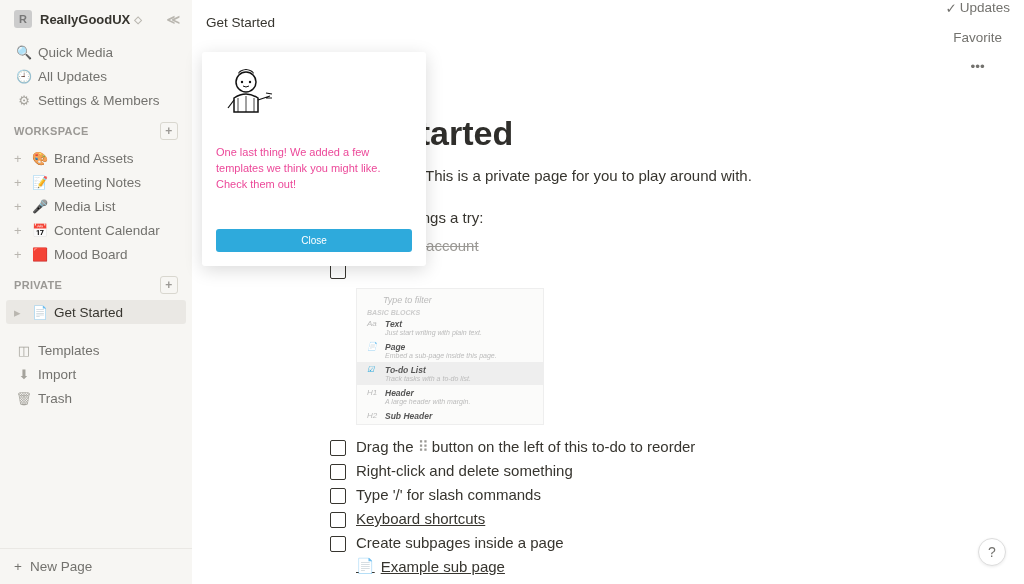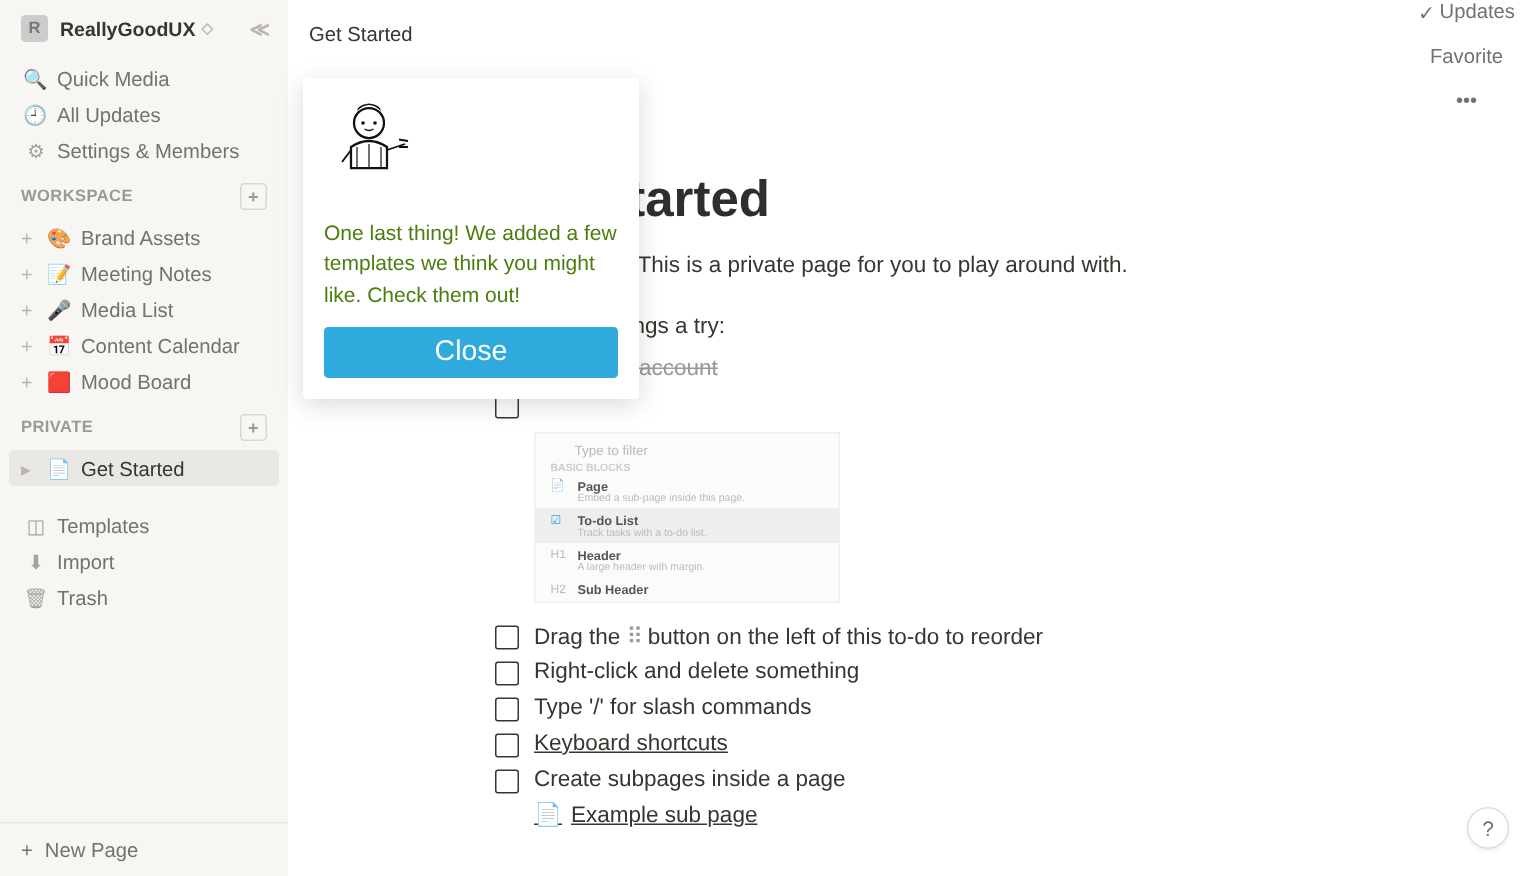--- a/index.html
+++ b/index.html
@@ -25,35 +25,35 @@
 .page { padding: 70px 0 0 138px; }
 .page-title { font-size: 34px; font-weight: 700; color: #2f2e2b; margin-bottom: 14px; }
 .page-desc { font-size: 15px; color: #37352f; margin-bottom: 24px; }
 .section-hint { font-size: 15px; color: #37352f; margin-bottom: 8px; display: flex; align-items: center; }
 .emoji { margin-right: 6px; }
 .todo { display: flex; align-items: flex-start; padding: 3px 0; font-size: 15px; }
 .todo .cb { width: 16px; height: 16px; border: 1.5px solid #37352f; border-radius: 2px; margin-right: 10px; margin-top: 2px; flex-shrink: 0; display: flex; align-items: center; justify-content: center; }
 .todo.checked .cb { background: #2eaadc; border-color: #2eaadc; color: #fff; font-size: 11px; }
 .todo.checked .txt { text-decoration: line-through; color: #9b9995; }
 .todo .txt.link { text-decoration: underline; }
-.filter-img { margin: 6px 0 10px 26px; width: 204px; border: 1px solid #eee; background: #fbfbfa; font-size: 8px; color: #999; }
+.filter-img { margin: 6px 0 10px 26px; width: 188px; border: 1px solid #eee; background: #fbfbfa; font-size: 8px; color: #999; font-style: italic; }
 .filter-img .fi-head { padding: 6px 10px 2px 26px; color: #bbb; font-size: 9px; }
 .filter-img .fi-sec { padding: 2px 10px 0 10px; font-size: 7px; color: #ccc; font-weight: 600; }
 .filter-img .fi-row { display: flex; align-items: flex-start; padding: 3px 10px; gap: 6px; }
 .filter-img .fi-row.hl { background: #eee; }
 .filter-img .fi-row .ic { width: 12px; font-size: 8px; color: #bbb; }
 .filter-img .fi-row .tt { font-size: 8.5px; color: #555; font-weight: 600; }
 .filter-img .fi-row .sub { font-size: 7px; color: #bbb; }
 .subpage { display: flex; align-items: center; padding: 2px 0 0 26px; font-size: 15px; text-decoration: underline; color: #37352f; }
 .subpage .doc-ic { margin-right: 6px; color: #999; text-decoration: none; }
 .help-btn { position: absolute; right: 18px; bottom: 18px; width: 28px; height: 28px; border-radius: 50%; border: 1px solid #ddd; background: #fff; display: flex; align-items: center; justify-content: center; font-size: 14px; color: #73726e; cursor: pointer; box-shadow: 0 1px 3px rgba(0,0,0,0.08); }
 .modal { position: absolute; left: 202px; top: 52px; width: 224px; background: #fff; border-radius: 3px; box-shadow: 0 4px 18px rgba(0,0,0,0.15); padding: 12px 14px 14px 14px; }
 .modal .illus { width: 70px; height: 70px; margin-bottom: 8px; }
-.modal .mtxt { font-size: 14px; color: #4d7c0f; line-height: 1.45; margin-bottom: 12px; }
-.modal .mbtn { width: 100%; background: #2eaadc; color: #fff; border: none; padding: 6px 0; font-size: 19px; border-radius: 3px; cursor: pointer; }
+.modal .mtxt { font-size: 11px; color: #ec4899; line-height: 1.45; margin-bottom: 12px; }
+.modal .mbtn { width: 100%; background: #2eaadc; color: #fff; border: none; padding: 6px 0; font-size: 10px; border-radius: 3px; cursor: pointer; margin-top: 24px; }
 .drag-dots { color: #9b9995; letter-spacing: -1px; }
 </style>
 </head>
 <body>
 
 <div class="sidebar">
   <div class="sidebar-header">
     <div class="ws-icon">R</div>
     <span>ReallyGoodUX</span>
     <span style="margin-left:4px;color:#b9b6af;font-size:10px;">◇</span>
@@ -163,20 +163,27 @@
         <span class="cb">✓</span>
         <span class="txt">Create an account</span>
       </div>
     <div class="todo">
         <span class="cb"></span>
       </div>
 
     <div class="filter-img">
       <div class="fi-head">Type to filter</div>
       <div class="fi-sec">BASIC BLOCKS</div>
+      <div class="fi-row">
+          <span class="ic">Aa</span>
+          <div>
+            <div class="tt">Text</div>
+            <div class="sub">Just start writing with plain text.</div>
+          </div>
+        </div>
       <div class="fi-row">
           <span class="ic">📄</span>
           <div>
             <div class="tt">Page</div>
             <div class="sub">Embed a sub-page inside this page.</div>
           </div>
         </div>
       <div class="fi-row hl">
           <span class="ic" style="color:#2eaadc;">☑</span>
           <div>

